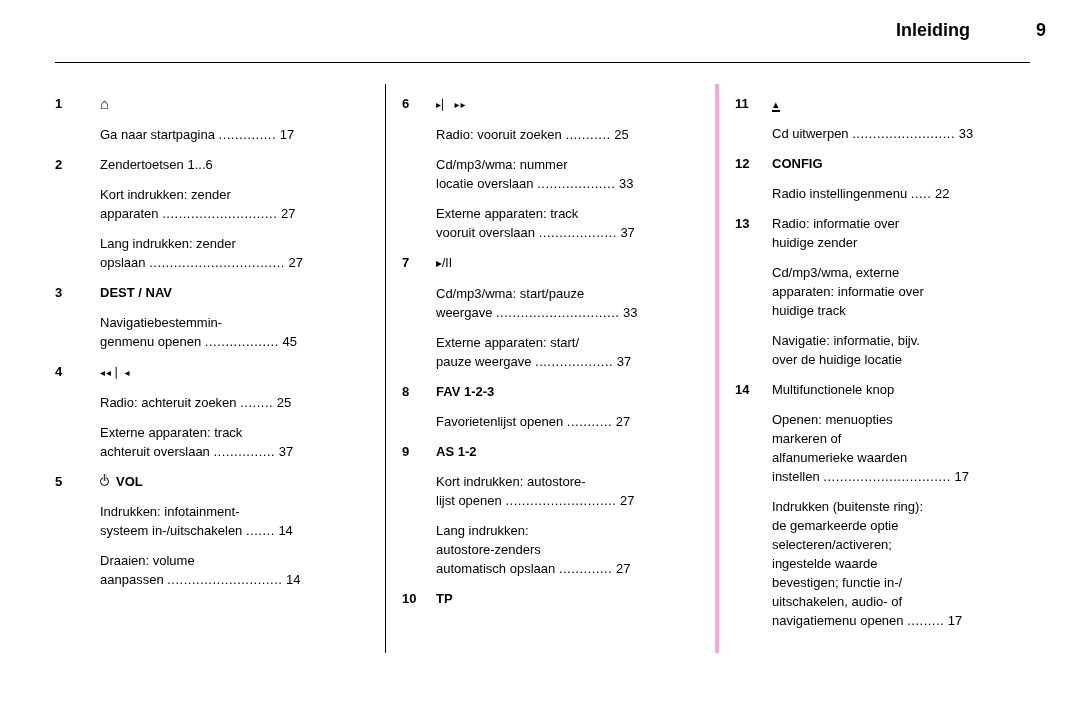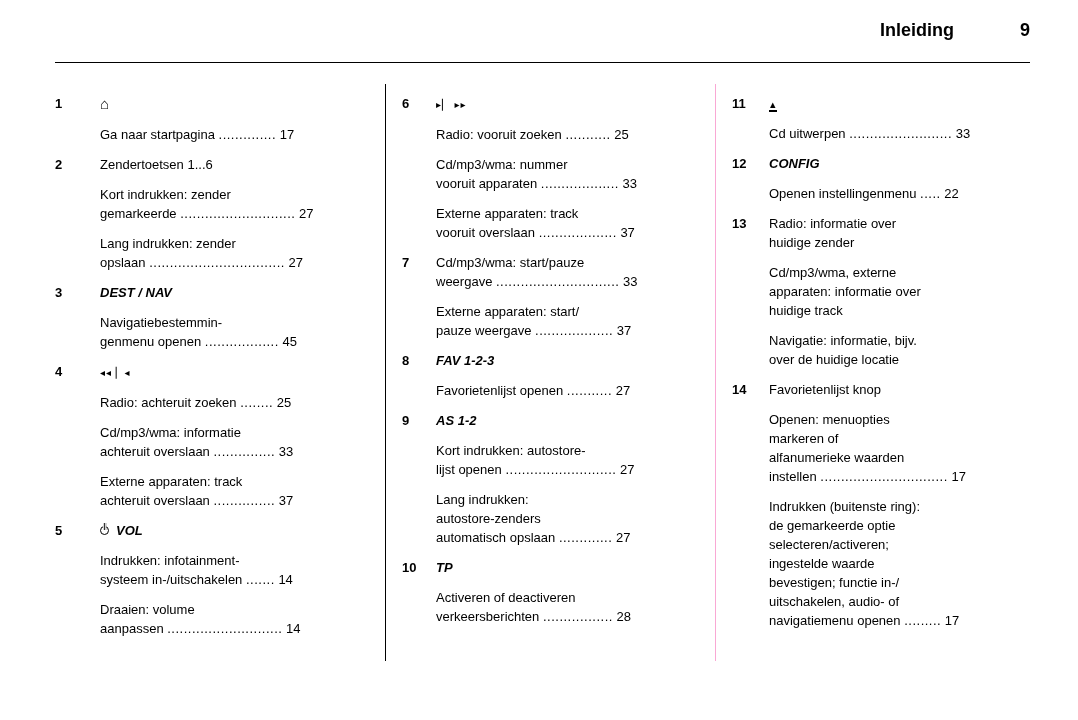--- a/index.html
+++ b/index.html
@@ -10,21 +10,21 @@
     font-family: "Liberation Sans", "DejaVu Sans", sans-serif;
     font-size: 13px;
     line-height: 19px;
     position: relative;
     overflow: hidden;
   }
 
   .page-header {
     position: absolute;
     top: 21px;
-    right: 48px;
+    right: 32px;
     display: flex;
     align-items: baseline;
   }
   .header-title { font-size: 18px; font-weight: bold; }
   .header-page  { font-size: 18px; font-weight: bold; margin-left: 66px; }
 
   .rule {
     position: absolute;
     top: 62px;
     left: 55px;
@@ -37,30 +37,30 @@
     position: absolute;
     top: 84px;
     left: 55px;
     width: 975px;
     display: flex;
     align-items: stretch;
   }
   .col { padding-top: 10px; padding-bottom: 12px; }
   .col-1 { width: 330px; padding-right: 28px; }
   .col-2 { width: 330px; border-left: 1px solid #000; padding-left: 16px; padding-right: 26px; }
-  .col-3 { width: 315px; border-left: 1px solid #f9a8d4; padding-left: 16px; }
+  .col-3 { width: 315px; border-left: 4px solid #f9a8d4; padding-left: 16px; }
 
   .entry { display: flex; }
   .entry-num { flex: 0 0 34px; font-weight: bold; }
   .col-1 .entry-num { flex-basis: 45px; }
   .col-3 .entry-num { flex-basis: 37px; }
   .entry-body { flex: 1; min-width: 0; }
 
   .title-line { margin-bottom: 11px; }
-  .entry-title.bold { font-weight: bold; font-style: italic; }
+  .entry-title.bold { font-weight: bold; }
 
   .ref-item { margin-bottom: 11px; }
   .ref-text { white-space: pre-line; text-align: center; }
   .ref-leader { letter-spacing: 0.5px; }
 
   .icon { margin-right: 4px; }
   .icon-home { font-size: 15px; }
   .icon-seek-back, .icon-seek-forward { font-size: 10px; letter-spacing: 1px; }
   .icon-play-pause { font-size: 12px; }
   .icon-eject {
@@ -106,40 +106,38 @@
           <div class="entry-body">
             <div class="title-line"><span class="icon icon-home">⌂</span></div>
             <p class="ref-item"><span class="ref-text">Ga naar startpagina</span> <span class="ref-leader">..............</span> <span class="ref-page">17</span></p>
           </div>
         </div>
         <div class="entry">
           <span class="entry-num">2</span>
           <div class="entry-body">
             <div class="title-line"><span class="entry-title">Zendertoetsen 1...6</span></div>
             <p class="ref-item"><span class="ref-text">Kort indrukken: zender
-gemarkeerde</span> <span class="ref-leader">............................</span> <span class="ref-page">27</span></p>
+apparaten</span> <span class="ref-leader">............................</span> <span class="ref-page">27</span></p>
             <p class="ref-item"><span class="ref-text">Lang indrukken: zender
 opslaan</span> <span class="ref-leader">.................................</span> <span class="ref-page">27</span></p>
           </div>
         </div>
         <div class="entry">
           <span class="entry-num">3</span>
           <div class="entry-body">
             <div class="title-line"><span class="entry-title bold">DEST / NAV</span></div>
             <p class="ref-item"><span class="ref-text">Navigatiebestemmin-
 genmenu openen</span> <span class="ref-leader">..................</span> <span class="ref-page">45</span></p>
           </div>
         </div>
         <div class="entry">
           <span class="entry-num">4</span>
           <div class="entry-body">
             <div class="title-line"><span class="icon icon-seek-back">◂◂ ▏◂</span></div>
             <p class="ref-item"><span class="ref-text">Radio: achteruit zoeken</span> <span class="ref-leader">........</span> <span class="ref-page">25</span></p>
-            <p class="ref-item"><span class="ref-text">Cd/mp3/wma: informatie
-achteruit overslaan</span> <span class="ref-leader">...............</span> <span class="ref-page">33</span></p>
             <p class="ref-item"><span class="ref-text">Externe apparaten: track
 achteruit overslaan</span> <span class="ref-leader">...............</span> <span class="ref-page">37</span></p>
           </div>
         </div>
         <div class="entry">
           <span class="entry-num">5</span>
           <div class="entry-body">
             <div class="title-line"><span class="icon icon-power"></span><span class="entry-title bold">VOL</span></div>
             <p class="ref-item"><span class="ref-text">Indrukken: infotainment-
 systeem in-/uitschakelen</span> <span class="ref-leader">.......</span> <span class="ref-page">14</span></p>
@@ -148,28 +146,29 @@
           </div>
         </div>
       </section>
       <section class="col col-2">
         <div class="entry">
           <span class="entry-num">6</span>
           <div class="entry-body">
             <div class="title-line"><span class="icon icon-seek-forward">▸▏ ▸▸</span></div>
             <p class="ref-item"><span class="ref-text">Radio: vooruit zoeken</span> <span class="ref-leader">...........</span> <span class="ref-page">25</span></p>
             <p class="ref-item"><span class="ref-text">Cd/mp3/wma: nummer
-vooruit apparaten</span> <span class="ref-leader">...................</span> <span class="ref-page">33</span></p>
+locatie overslaan</span> <span class="ref-leader">...................</span> <span class="ref-page">33</span></p>
             <p class="ref-item"><span class="ref-text">Externe apparaten: track
 vooruit overslaan</span> <span class="ref-leader">...................</span> <span class="ref-page">37</span></p>
           </div>
         </div>
         <div class="entry">
           <span class="entry-num">7</span>
           <div class="entry-body">
+            <div class="title-line"><span class="icon icon-play-pause">▸/II</span></div>
             <p class="ref-item"><span class="ref-text">Cd/mp3/wma: start/pauze
 weergave</span> <span class="ref-leader">..............................</span> <span class="ref-page">33</span></p>
             <p class="ref-item"><span class="ref-text">Externe apparaten: start/
 pauze weergave</span> <span class="ref-leader">...................</span> <span class="ref-page">37</span></p>
           </div>
         </div>
         <div class="entry">
           <span class="entry-num">8</span>
           <div class="entry-body">
             <div class="title-line"><span class="entry-title bold">FAV 1-2-3</span></div>
@@ -184,56 +183,54 @@
 lijst openen</span> <span class="ref-leader">...........................</span> <span class="ref-page">27</span></p>
             <p class="ref-item"><span class="ref-text">Lang indrukken:
 autostore-zenders
 automatisch opslaan</span> <span class="ref-leader">.............</span> <span class="ref-page">27</span></p>
           </div>
         </div>
         <div class="entry">
           <span class="entry-num">10</span>
           <div class="entry-body">
             <div class="title-line"><span class="entry-title bold">TP</span></div>
-            <p class="ref-item"><span class="ref-text">Activeren of deactiveren
-verkeersberichten</span> <span class="ref-leader">.................</span> <span class="ref-page">28</span></p>
           </div>
         </div>
       </section>
       <section class="col col-3">
         <div class="entry">
           <span class="entry-num">11</span>
           <div class="entry-body">
             <div class="title-line"><span class="icon icon-eject">▴</span></div>
             <p class="ref-item"><span class="ref-text">Cd uitwerpen</span> <span class="ref-leader">.........................</span> <span class="ref-page">33</span></p>
           </div>
         </div>
         <div class="entry">
           <span class="entry-num">12</span>
           <div class="entry-body">
             <div class="title-line"><span class="entry-title bold">CONFIG</span></div>
-            <p class="ref-item"><span class="ref-text">Openen instellingenmenu</span> <span class="ref-leader">.....</span> <span class="ref-page">22</span></p>
+            <p class="ref-item"><span class="ref-text">Radio instellingenmenu</span> <span class="ref-leader">.....</span> <span class="ref-page">22</span></p>
           </div>
         </div>
         <div class="entry">
           <span class="entry-num">13</span>
           <div class="entry-body">
             <p class="ref-item"><span class="ref-text">Radio: informatie over
 huidige zender</span></p>
             <p class="ref-item"><span class="ref-text">Cd/mp3/wma, externe
 apparaten: informatie over
 huidige track</span></p>
             <p class="ref-item"><span class="ref-text">Navigatie: informatie, bijv.
 over de huidige locatie</span></p>
           </div>
         </div>
         <div class="entry">
           <span class="entry-num">14</span>
           <div class="entry-body">
-            <div class="title-line"><span class="entry-title">Favorietenlijst knop</span></div>
+            <div class="title-line"><span class="entry-title">Multifunctionele knop</span></div>
             <p class="ref-item"><span class="ref-text">Openen: menuopties
 markeren of
 alfanumerieke waarden
 instellen</span> <span class="ref-leader">...............................</span> <span class="ref-page">17</span></p>
             <p class="ref-item"><span class="ref-text">Indrukken (buitenste ring):
 de gemarkeerde optie
 selecteren/activeren;
 ingestelde waarde
 bevestigen; functie in-/
 uitschakelen, audio- of

